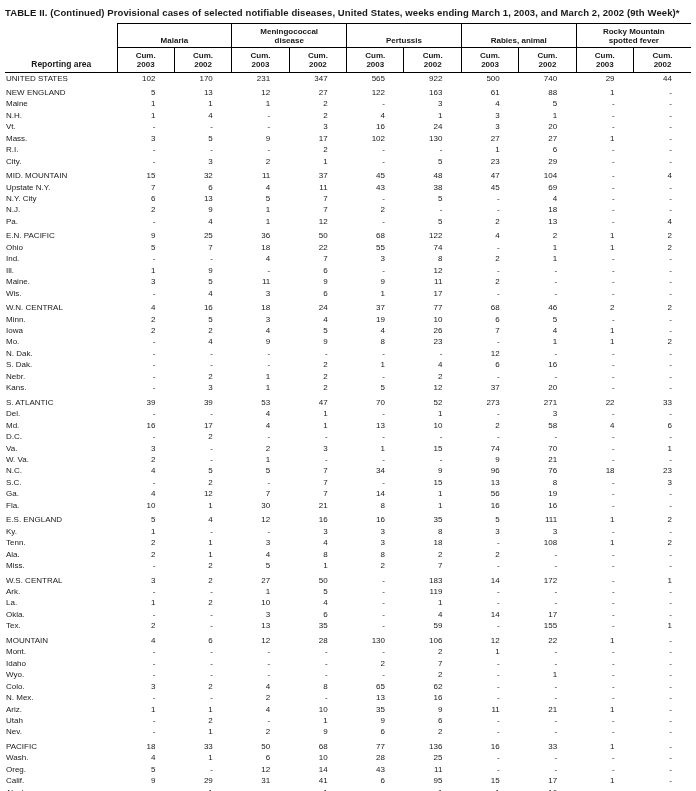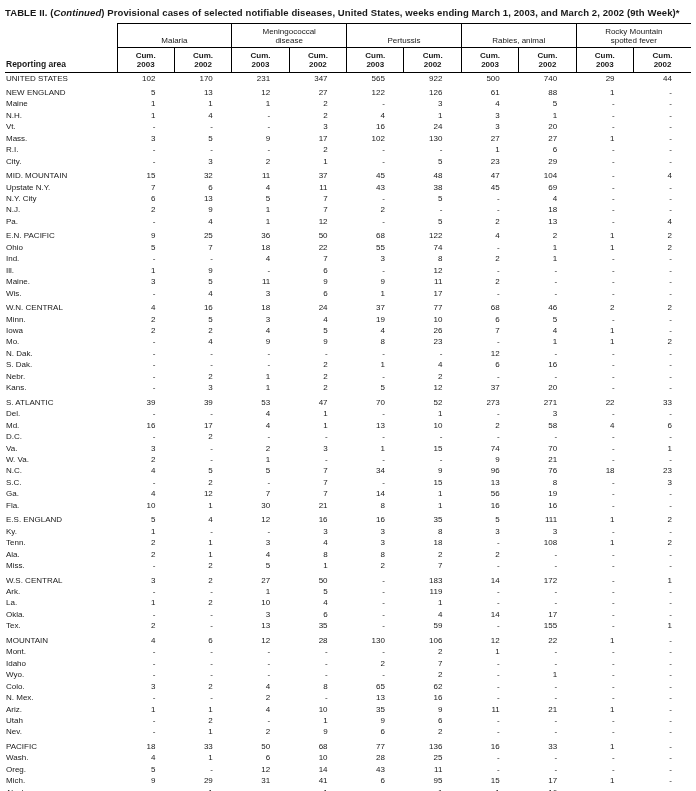--- a/index.html
+++ b/index.html
@@ -3,32 +3,32 @@
 <meta charset="utf-8">
 <style>
   html,body { margin:0; padding:0; background:#fff; }
   body {
     width:696px; height:791px; box-sizing:border-box;
     padding:7px 5px 0 5px;
     font-family:"Liberation Sans", sans-serif;
     color:#191919;
   }
   .title { font-size:9.5px; font-weight:bold; line-height:11.5px; letter-spacing:0.1px; }
-  .title .cont { font-style:italic; }
+  .title .cont { }
   table { border-collapse:collapse; table-layout:fixed; width:686px; margin-top:4px; }
   col.area-col { width:112px; }
   col.data-col { width:57.4px; }
   th, td { margin:0; }
   .area-head {
-    border-bottom:1px solid #000; vertical-align:bottom; text-align:left;
+    border-bottom:1px solid #000; vertical-align:bottom; text-align:center;
     font-weight:bold; font-size:8.5px; padding:0 0 3px 1px;
   }
   .group {
     border-top:1px solid #000; border-bottom:1px solid #000; border-left:1px solid #000;
-    font-weight:normal; font-size:8px; line-height:9px; 
+    font-weight:bold; font-size:8px; line-height:9px; 
     vertical-align:bottom; padding:3px 0 2px 0;
   }
   .cum {
     border-left:1px solid #000; border-bottom:1px solid #000;
     font-weight:bold; font-size:8px; line-height:9px; text-align:center;
     vertical-align:bottom; padding:3px 0 3px 0;margin-left:35px;
   }
   .gl { display:block; }
   tbody td { font-size:8px; line-height:9.45px; white-space:nowrap; }
   tbody td.area { text-align:left; padding-left:1px; }
@@ -135,21 +135,21 @@
         <td class="val">29</td>
         <td class="val">44</td>
       </tr>
       <tr class="gap">
         <td class="area">NEW ENGLAND</td>
         <td class="val">5</td>
         <td class="val">13</td>
         <td class="val">12</td>
         <td class="val">27</td>
         <td class="val">122</td>
-        <td class="val">126</td>
+        <td class="val">163</td>
         <td class="val">61</td>
         <td class="val">88</td>
         <td class="val">1</td>
         <td class="val">-</td>
       </tr>
       <tr>
         <td class="area">Maine</td>
         <td class="val">1</td>
         <td class="val">1</td>
         <td class="val">1</td>
@@ -883,21 +883,21 @@
         <td class="val">12</td>
         <td class="val">14</td>
         <td class="val">43</td>
         <td class="val">11</td>
         <td class="val">-</td>
         <td class="val">-</td>
         <td class="val">-</td>
         <td class="val">-</td>
       </tr>
       <tr>
-        <td class="area">Mich.</td>
+        <td class="area">Calif.</td>
         <td class="val">9</td>
         <td class="val">29</td>
         <td class="val">31</td>
         <td class="val">41</td>
         <td class="val">6</td>
         <td class="val">95</td>
         <td class="val">15</td>
         <td class="val">17</td>
         <td class="val">1</td>
         <td class="val">-</td>

